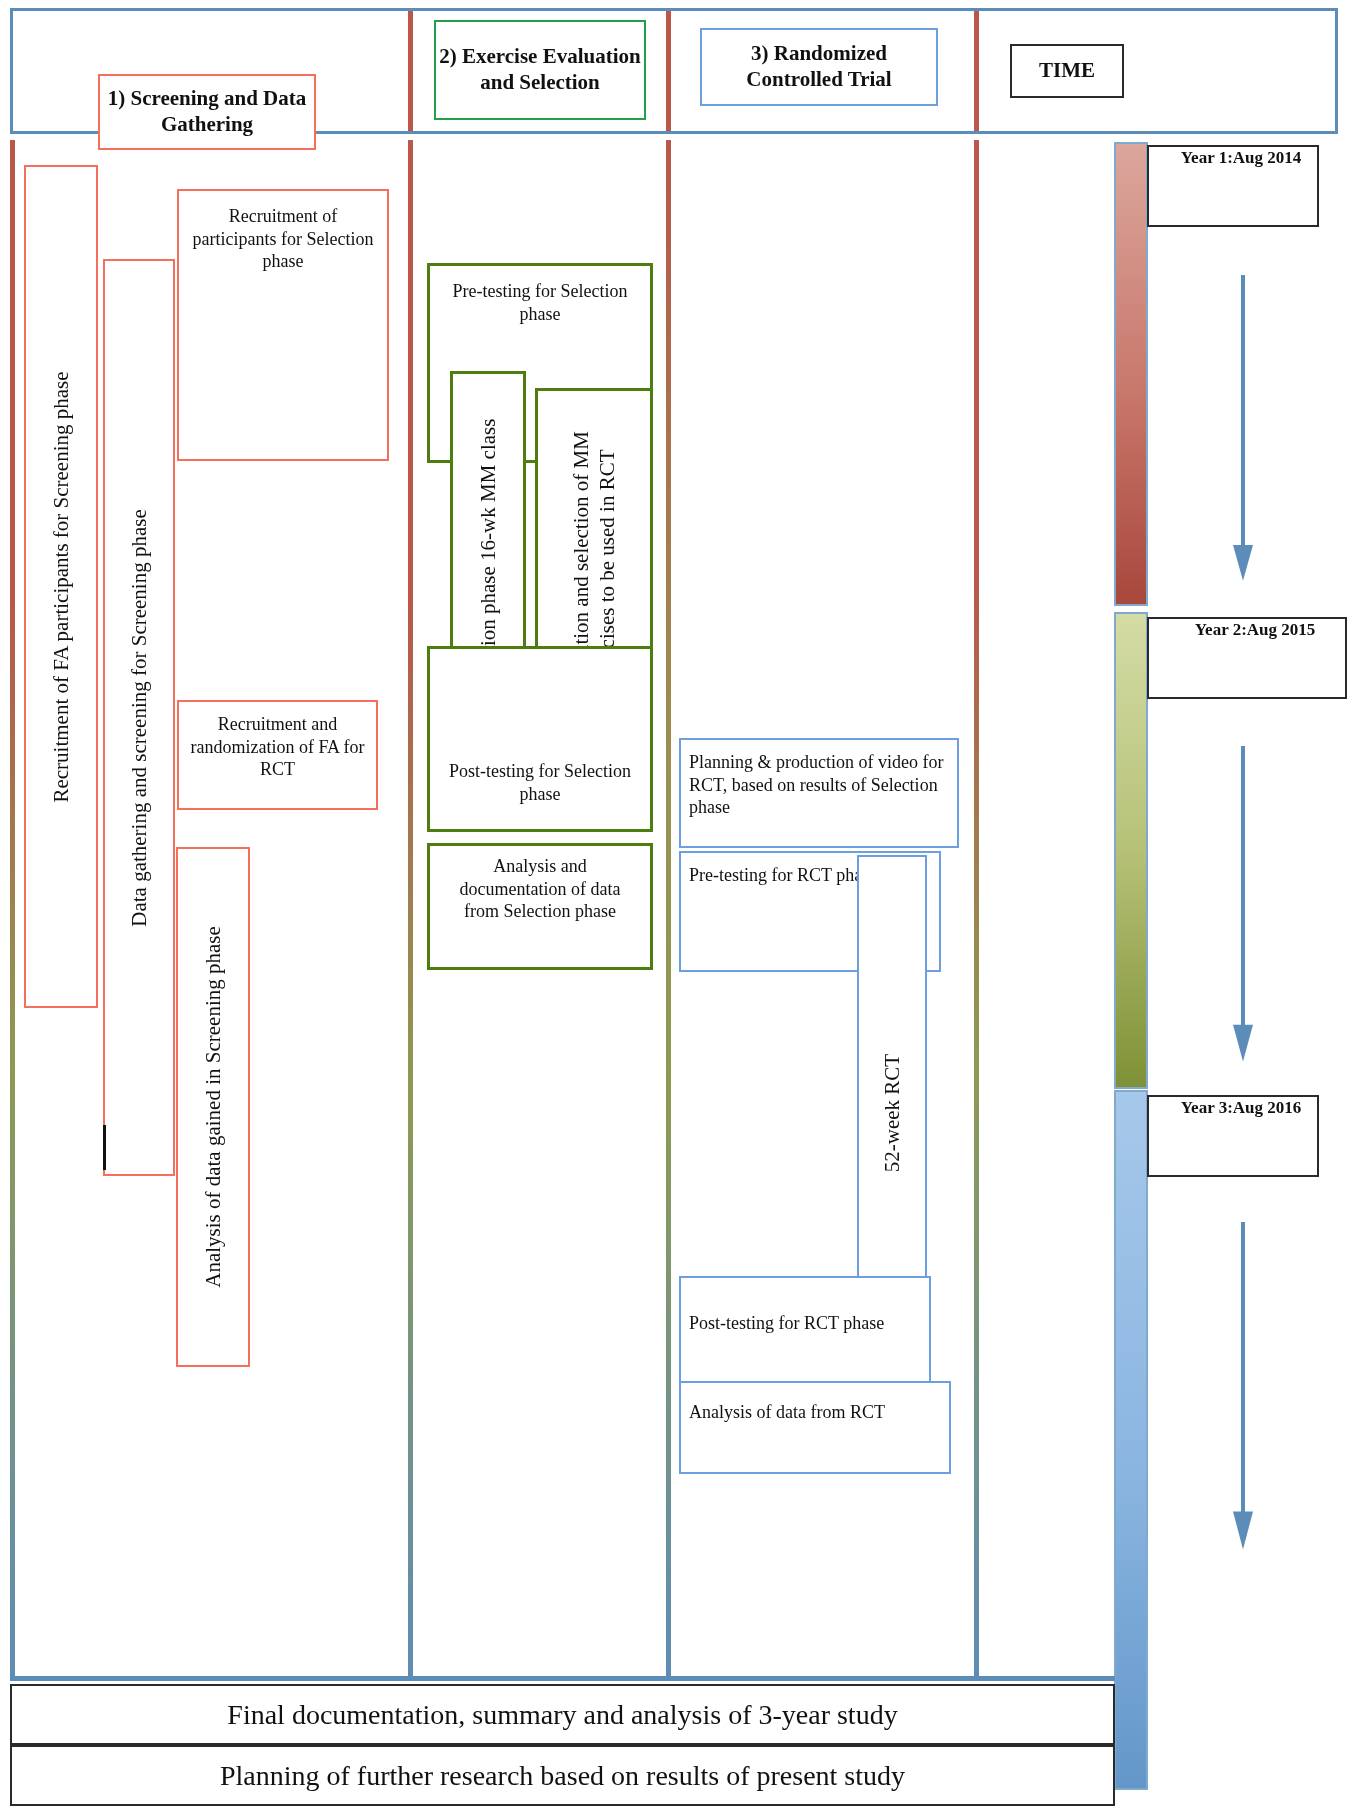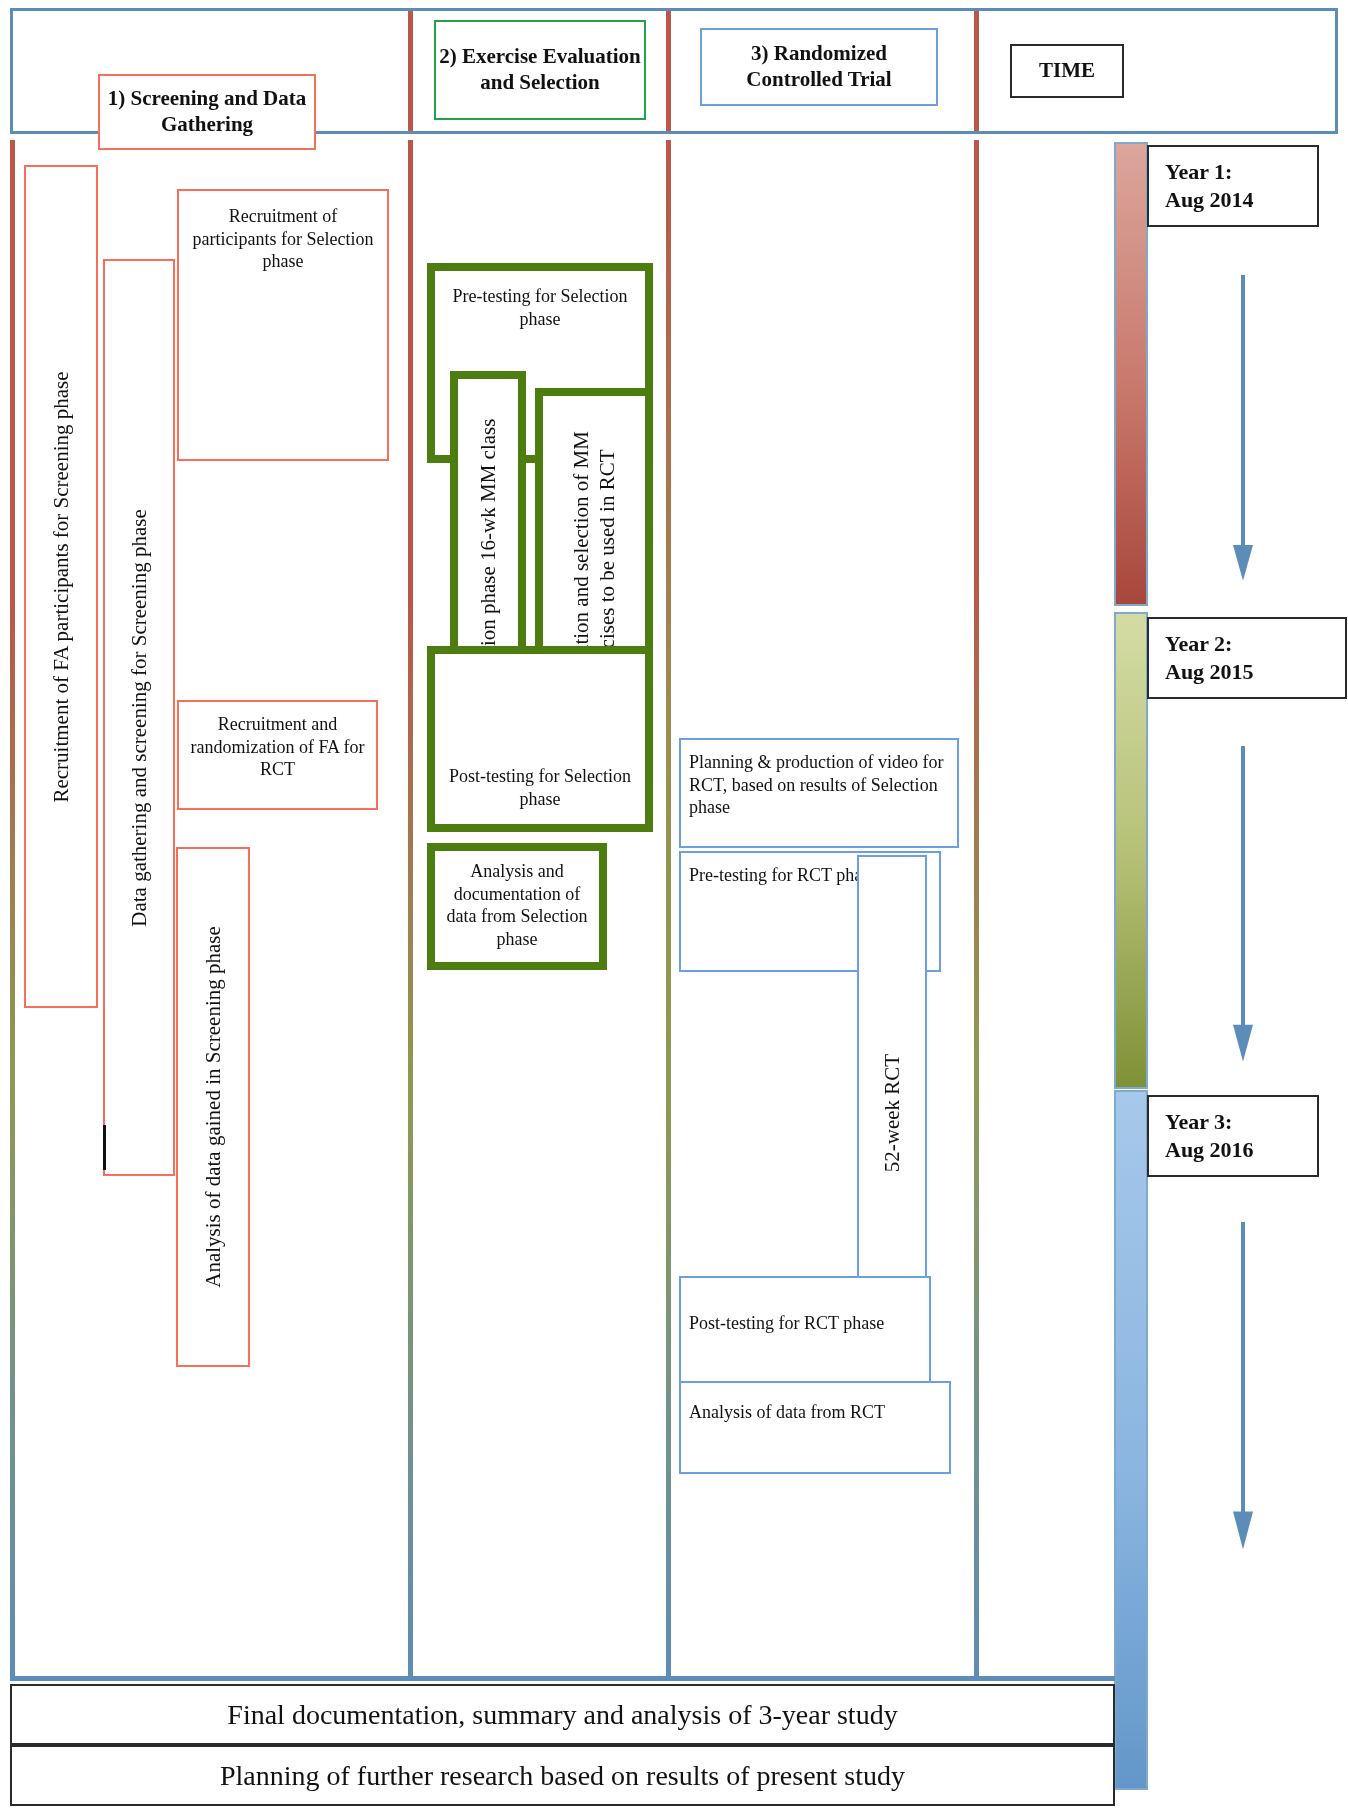--- a/index.html
+++ b/index.html
@@ -52,21 +52,21 @@
   .box {
     position: absolute;
     box-sizing: border-box;
     background: #fff;
     font-size: 18px;
     line-height: 1.26;
     color: #111;
     overflow: hidden;
   }
   .b-red   { border: 2px solid #f4705c; }
-  .b-green { border: 8px solid #4d7c0f; }
+  .b-green { border: 3px solid #4d7c0f; }
   .b-blue  { border: 2px solid #6c9fe0; }
 
   .box .txt {
     position: absolute;
     left: 0; right: 0;
     padding: 0 10px;
     box-sizing: border-box;
   }
   .box.h-center .txt { text-align: center; }
   .box.h-left  .txt  { text-align: left; }
@@ -100,25 +100,25 @@
   .tl-y1 { background: linear-gradient(to bottom, #dba69c 0%, #c8766a 55%, #a8473c 100%); }
   .tl-y2 { background: linear-gradient(to bottom, #d4dca5 0%, #b6c177 50%, #7f9136 100%); }
   .tl-y3 { background: linear-gradient(to bottom, #a6c8ea 0%, #8ab5e0 55%, #6397c9 100%); }
 
   .year-box {
     position: absolute;
     box-sizing: border-box;
     border: 2px solid #2a2a2a;
     background: #fff;
     display: flex;
-    flex-direction: column;
+    flex-direction: row;
     justify-content: center;
     padding-left: 16px;
     font-weight: bold;
-    font-size: 22px;
+    font-size: 17px;
     line-height: 1.28;
     color: #111;
   }
 
   .arrow {
     position: absolute;
     width: 26px;
   }
 
   
@@ -203,21 +203,21 @@
   </div>
 
   <div class="vbox b-green" style="left:535px; top:388px; width:118px; height:357px;">
     <div class="vtxt" style="transform: rotate(-90deg) translate(-50%, -50%); white-space:normal; width:330px; text-align:center; line-height:1.25;">Evaluation and selection of MM exercises to be used in RCT</div>
   </div>
 
   <div class="box b-green h-center" style="left:427px; top:646px; width:226px; height:186px;">
     <div class="txt" style="top:111px;">Post-testing for Selection phase</div>
   </div>
 
-  <div class="box b-green h-center" style="left:427px; top:843px; width:180px; height:127px;">
+  <div class="box b-green h-center" style="left:427px; top:843px; width:226px; height:127px;">
     <div class="txt" style="top:9px;">Analysis and documentation of data from Selection phase</div>
   </div>
 
   <div class="box b-blue h-left" style="left:679px; top:738px; width:280px; height:110px;">
     <div class="txt" style="top:11px; padding:0 8px;">Planning &amp; production of video for RCT, based on results of Selection phase</div>
   </div>
 
   <div class="box b-blue h-left" style="left:679px; top:851px; width:262px; height:121px;">
     <div class="txt" style="top:11px; padding:0 8px;">Pre-testing for RCT phase</div>
   </div>

